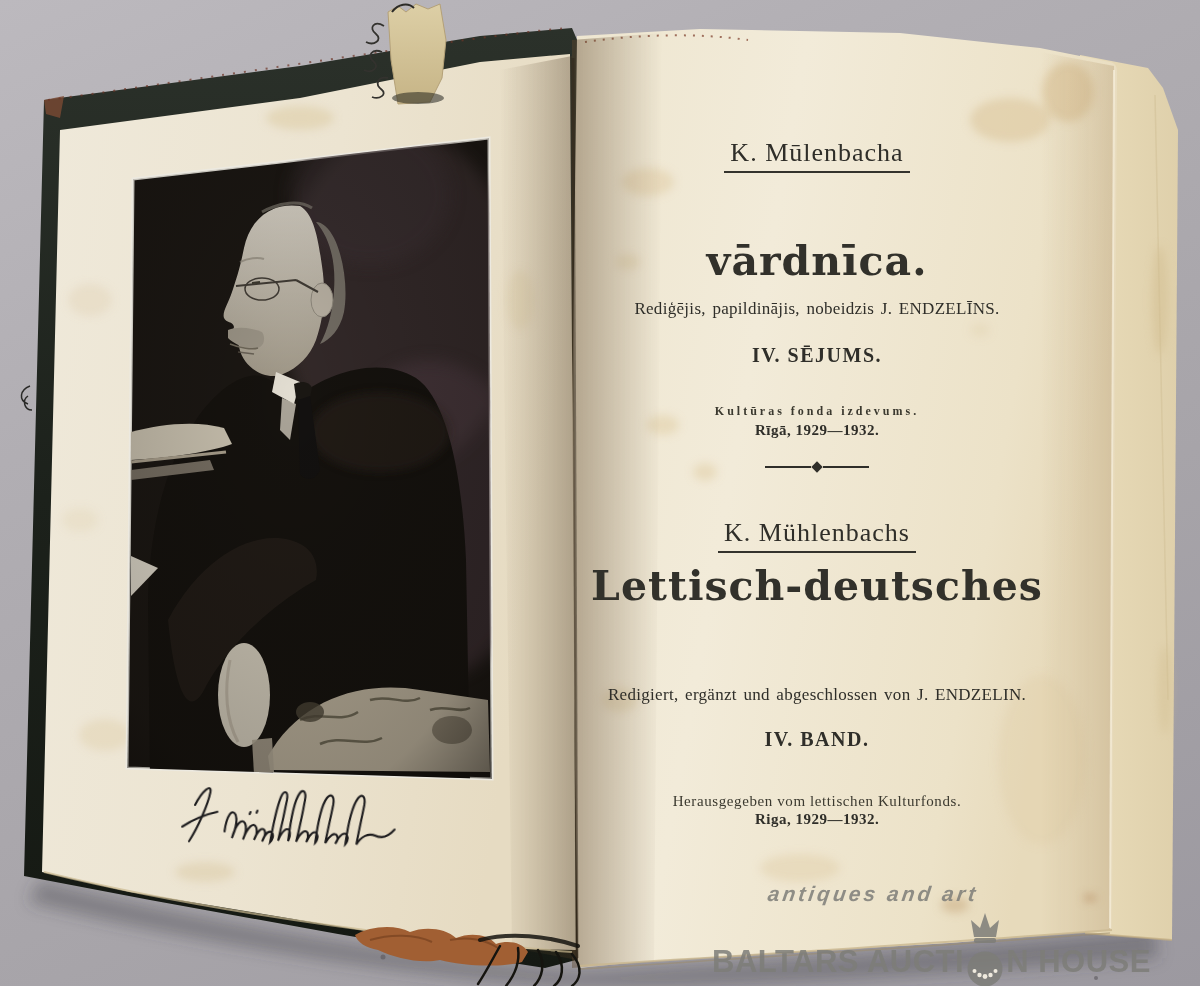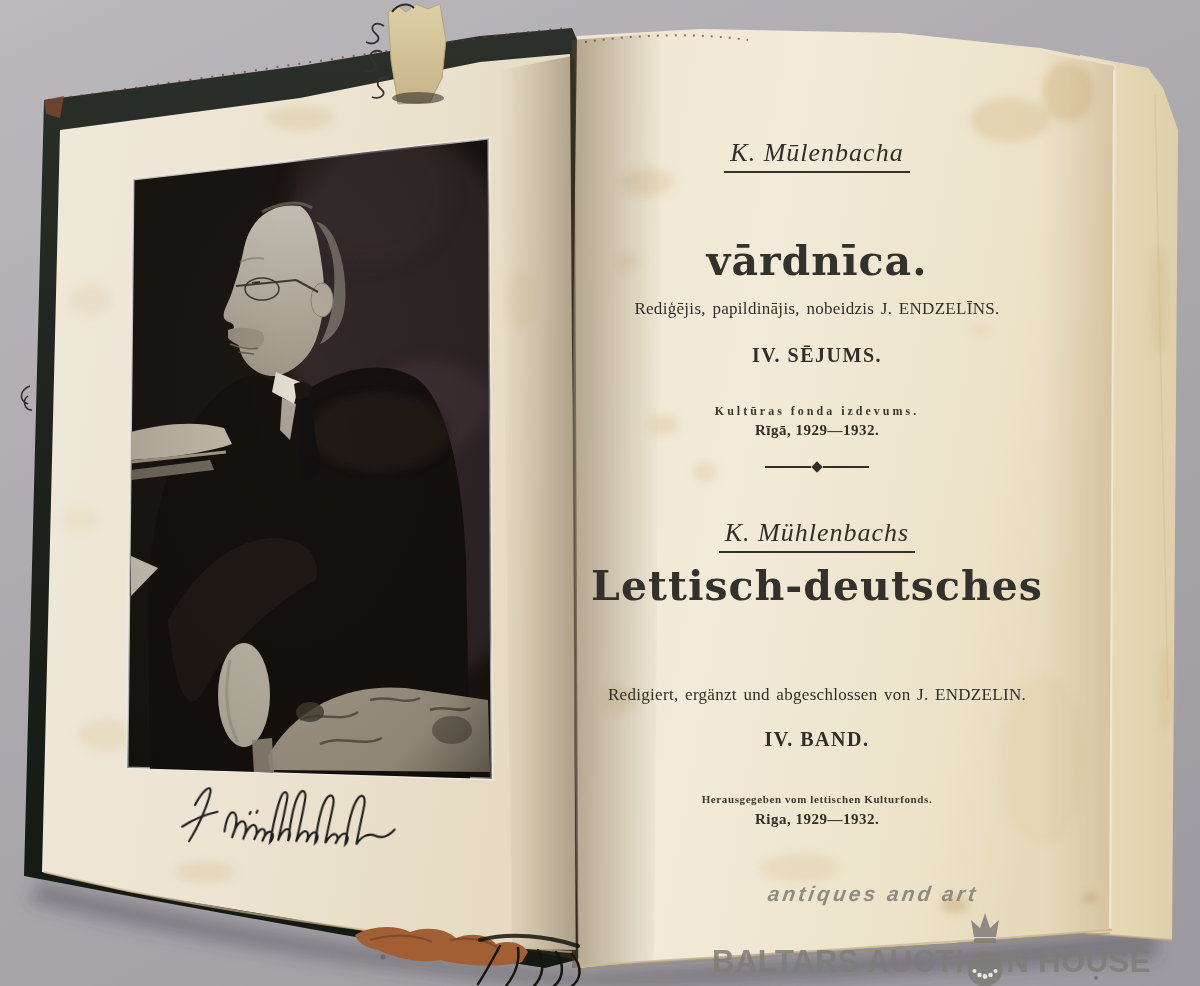--- a/index.html
+++ b/index.html
@@ -7,27 +7,27 @@
     position:relative;width:1200px;height:986px;overflow:hidden;
     background:linear-gradient(155deg,#bcb9be 0%,#b1aeb3 30%,#a7a4a9 65%,#9c99a0 100%);
     font-family:"Liberation Serif","DejaVu Serif",serif;
   }
   .book-svg{position:absolute;left:0;top:0;}
 
   
   .title-col{position:absolute;left:588px;top:0;width:458px;height:986px;color:#2f2e29;}
   .line{position:absolute;left:0;width:100%;text-align:center;white-space:nowrap;}
   .author-line{font-size:26px;letter-spacing:1px;}
-  .author-line span{display:inline-block;border-bottom:2px solid #34332d;padding:0 6px 3px 6px;font-style:italic;}
+  .author-line span{display:inline-block;border-bottom:2px solid #34332d;padding:0 6px 3px 6px;}
   .title-big{font-family:"DejaVu Serif","Liberation Serif",serif;font-weight:bold;
              font-size:41px;letter-spacing:1px;word-spacing:8px;color:#32312b;}
   .editors-line{font-size:17px;letter-spacing:.3px;word-spacing:2px;}
   .volume-line{font-size:20px;font-weight:bold;letter-spacing:1.5px;}
   .pub-lv{font-size:12px;font-weight:bold;letter-spacing:3px;color:#3b392f;}
-  .pub-de{font-size:11px;font-weight:bold;letter-spacing:.6px;color:#3b392f;text-align:center;}
+  .pub-de{font-size:15px;font-weight:normal;letter-spacing:.6px;color:#3b392f;text-align:center;}
   .years-line{font-size:15px;font-weight:bold;letter-spacing:.5px;}
   .divider{position:absolute;left:0;width:100%;display:flex;justify-content:center;align-items:center;}
   .divider .rule{width:46px;height:1.6px;background:#2f2e29;}
   .divider .diamond{width:8px;height:8px;background:#2f2e29;transform:rotate(45deg);margin:0 2px;}
 
   
   .watermark{position:absolute;left:712px;top:882px;color:rgba(125,124,120,.85);pointer-events:none;}
   .wm-line1{font-family:"Liberation Sans",sans-serif;font-style:italic;font-weight:bold;
             font-size:21px;letter-spacing:3px;margin-left:56px;transform:skewX(-8deg);}
   .wm-line2{display:flex;align-items:flex-end;font-family:"Liberation Sans",sans-serif;

